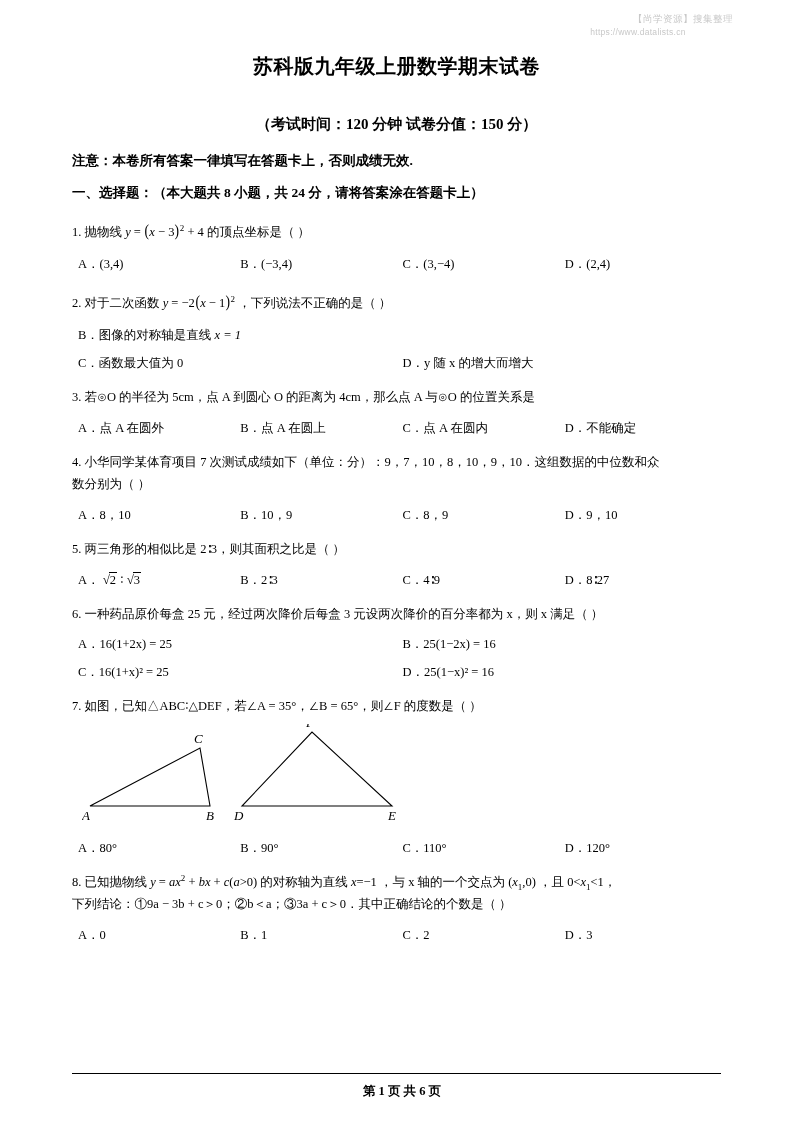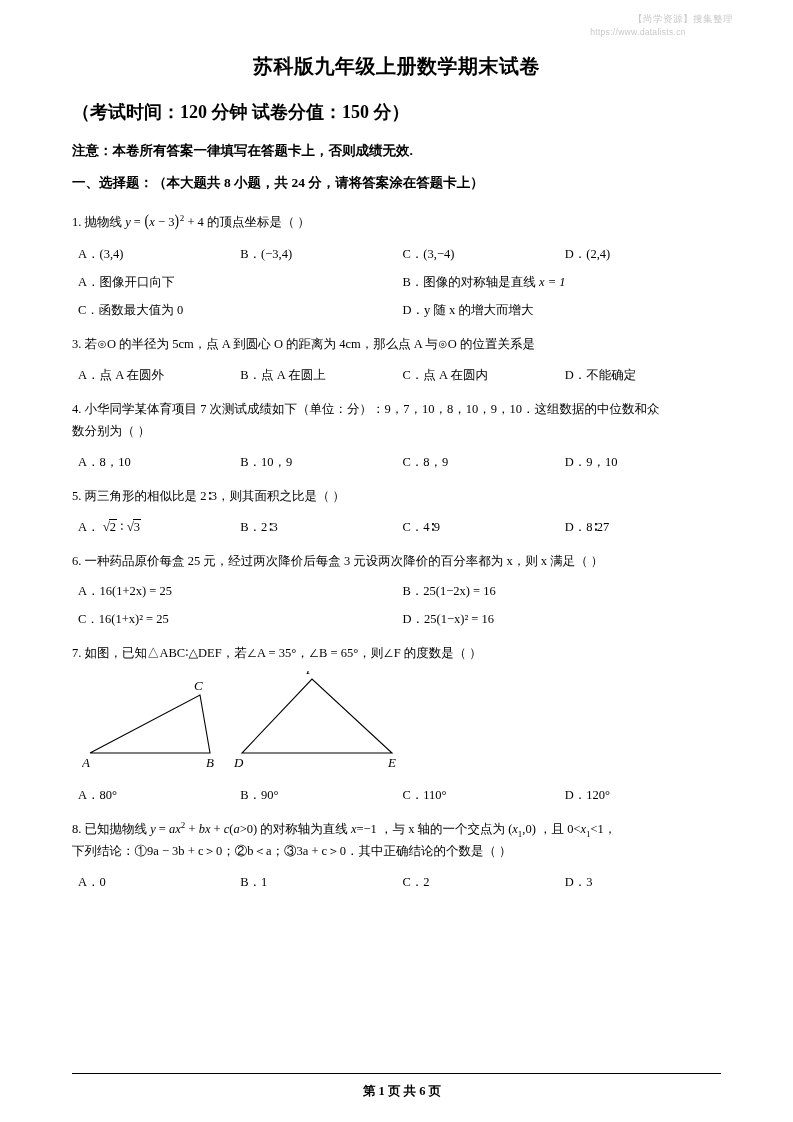--- a/index.html
+++ b/index.html
@@ -41,24 +41,24 @@
   h1.doc-title {
     margin: 0;
     padding-top: 53px;
     text-align: center;
     font-size: 20px;
     font-weight: bold;
     font-family: "Liberation Serif", serif;
     letter-spacing: 0.5px;
   }
   .subtitle {
-    text-align: left;
-    font-size: 18px;
-    font-weight: bold;
-    margin-top: 20px;
+    text-align: center;
+    font-size: 15px;
+    font-weight: bold;
+    margin-top: 35px;
   }
   .notice {
     margin-top: 18px;
     font-size: 13.5px;
     font-weight: bold;
   }
   .section-head {
     margin-top: 14px;
     font-size: 13.5px;
     font-weight: bold;
@@ -162,22 +162,29 @@
     </span>
     <span>的顶点坐标是（        ）</span>
   </div>
   <div class="opts indent">
     <div><span>A．</span><span class="mn">(3,4)</span></div>
     <div><span>B．</span><span class="mn">(−3,4)</span></div>
     <div><span>C．</span><span class="mn">(3,−4)</span></div>
     <div><span>D．</span><span class="mn">(2,4)</span></div>
   </div>
 
-  <div class="opts two indent">
-    <div>A．图像开口向下</div>
+  <div class="q">
+    <span>2.</span>
+    <span>对于二次函数</span>
+    <span class="math">
+      <span class="mi">y</span> <span class="mn">= −2</span><span class="paren-big">(</span><span class="mi">x</span> <span class="mn">−</span> <span class="mn">1</span><span class="paren-big">)</span><sup class="sm">2</sup>
+    </span>
+    <span>，下列说法不正确的是（        ）</span>
+  </div>
+  <div class="opts two indent">
     <div><span>B．图像的对称轴是直线</span>
       <span class="mi">x = 1</span>
     </div>
   </div>
   <div class="opts two indent">
     <div>C．函数最大值为 0</div>
     <div>D．y 随 x 的增大而增大</div>
   </div>
 
   <div class="q">

